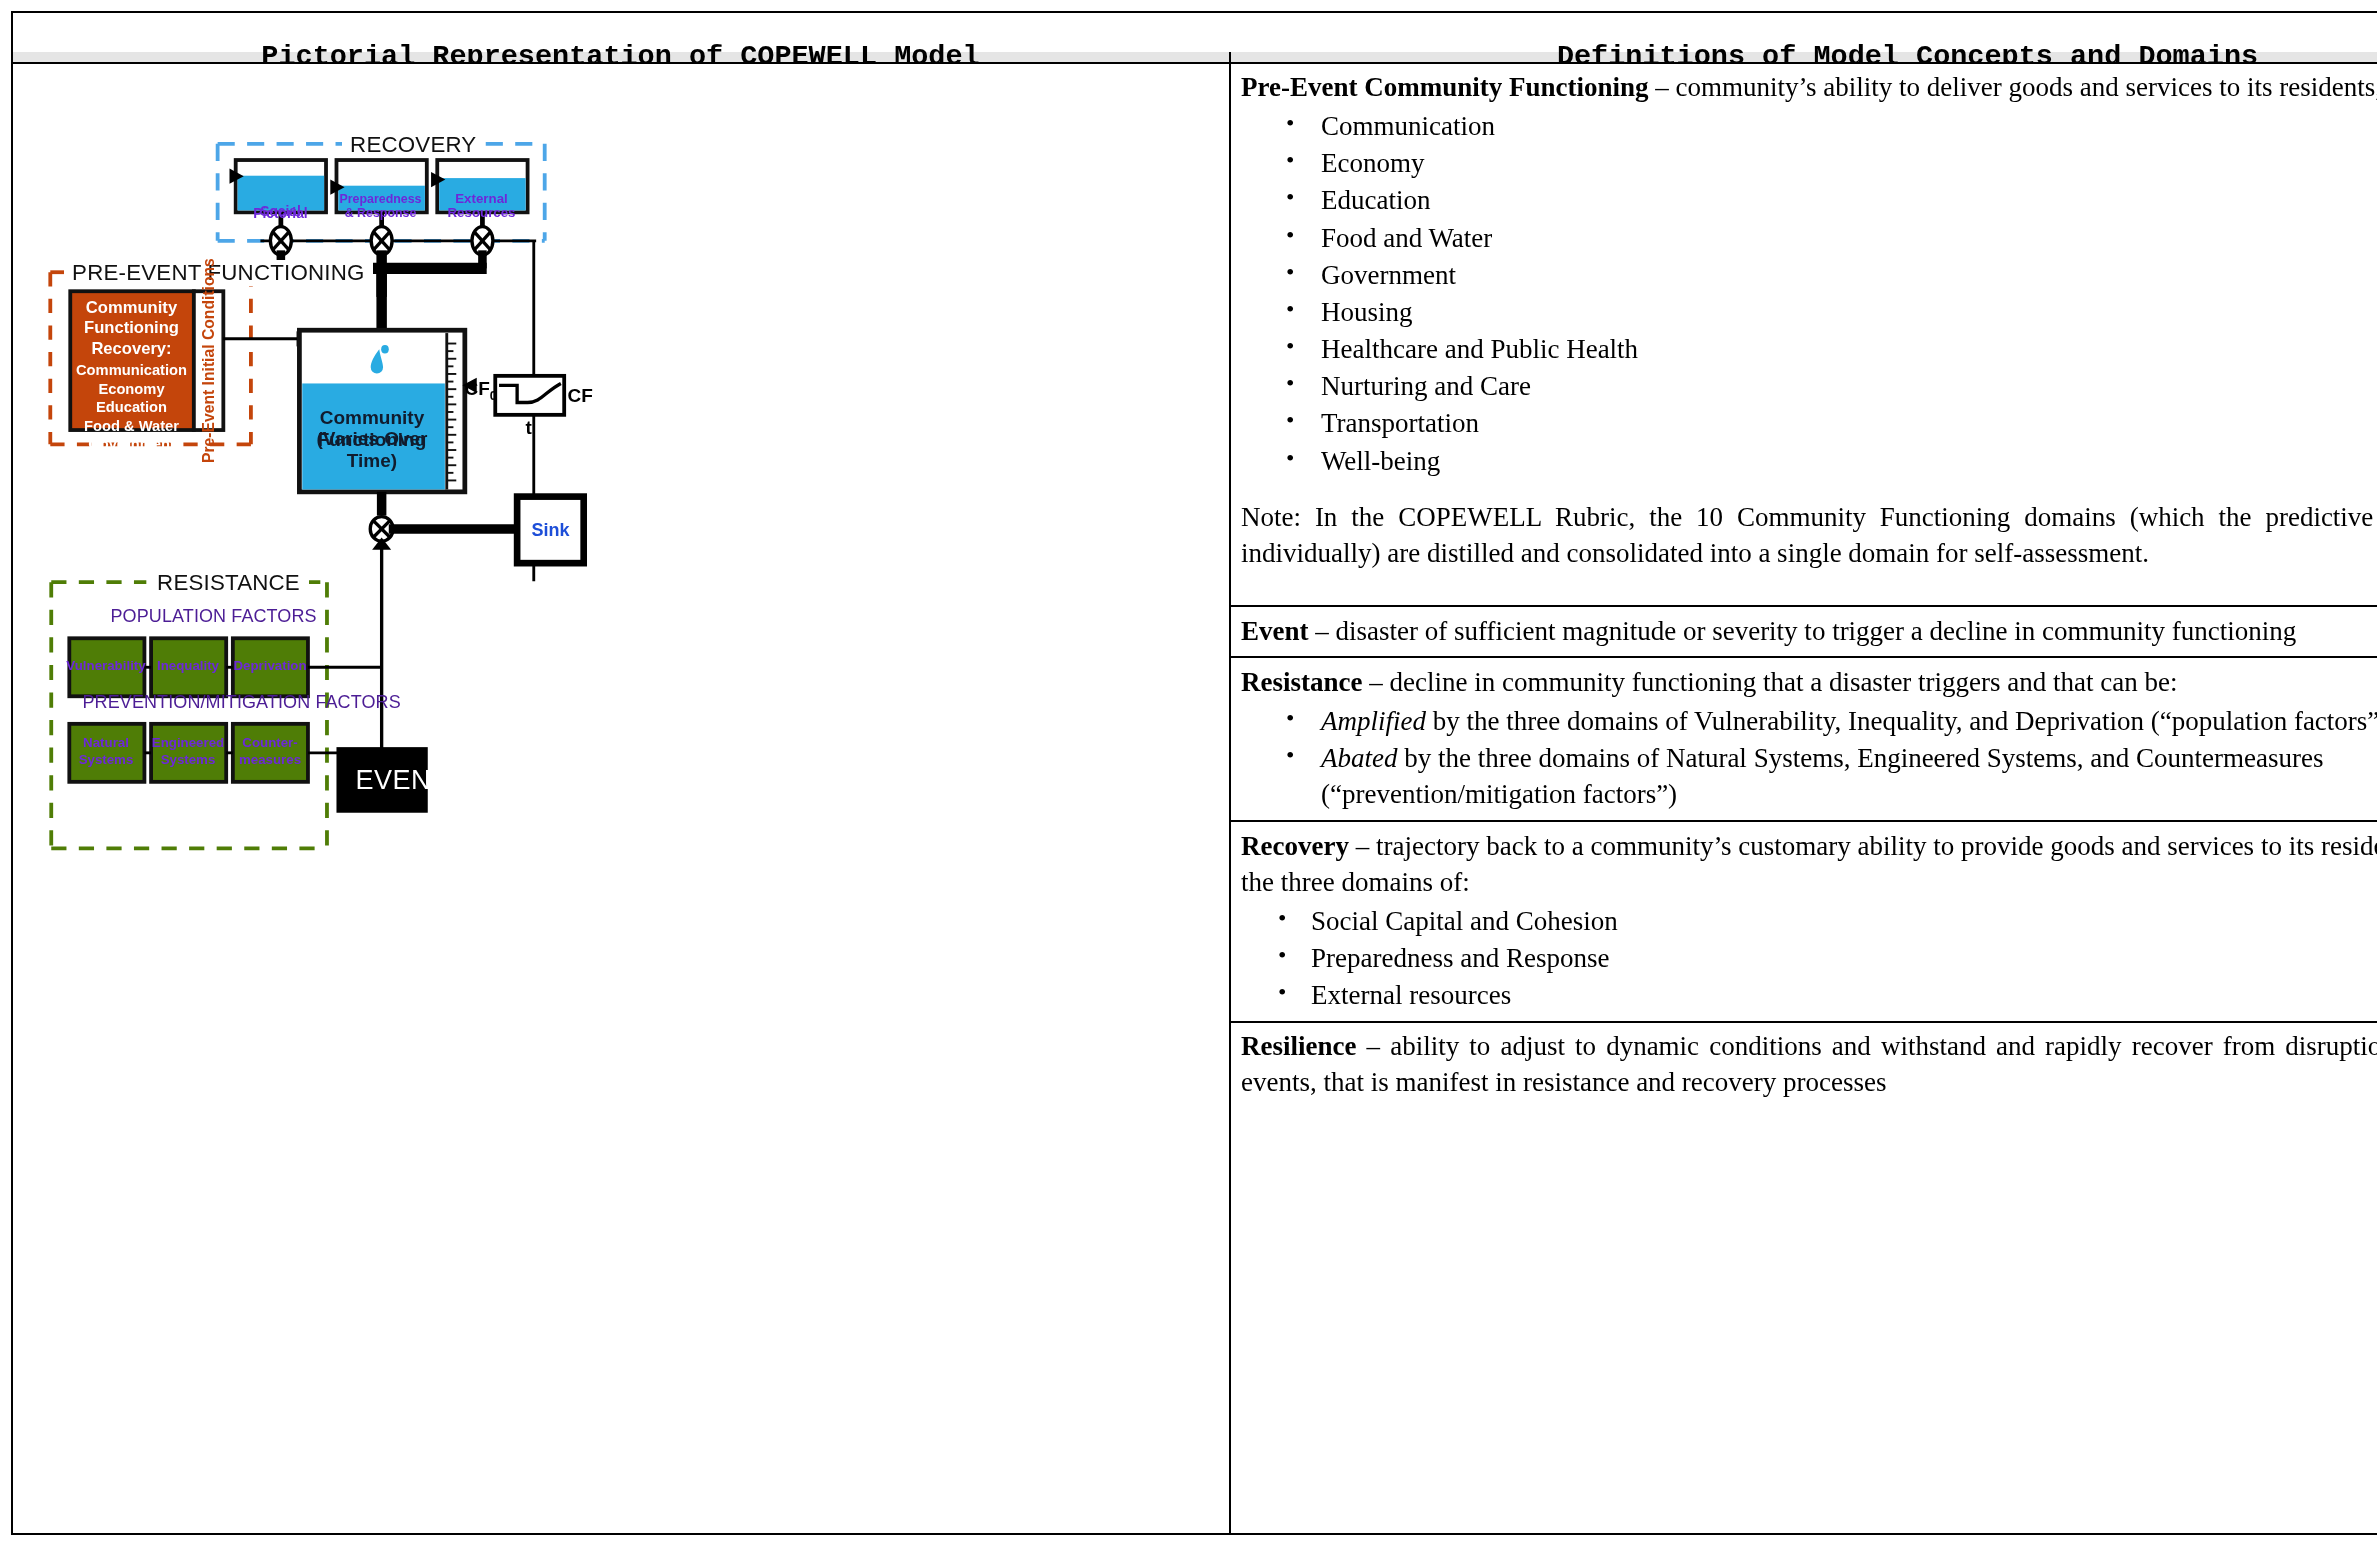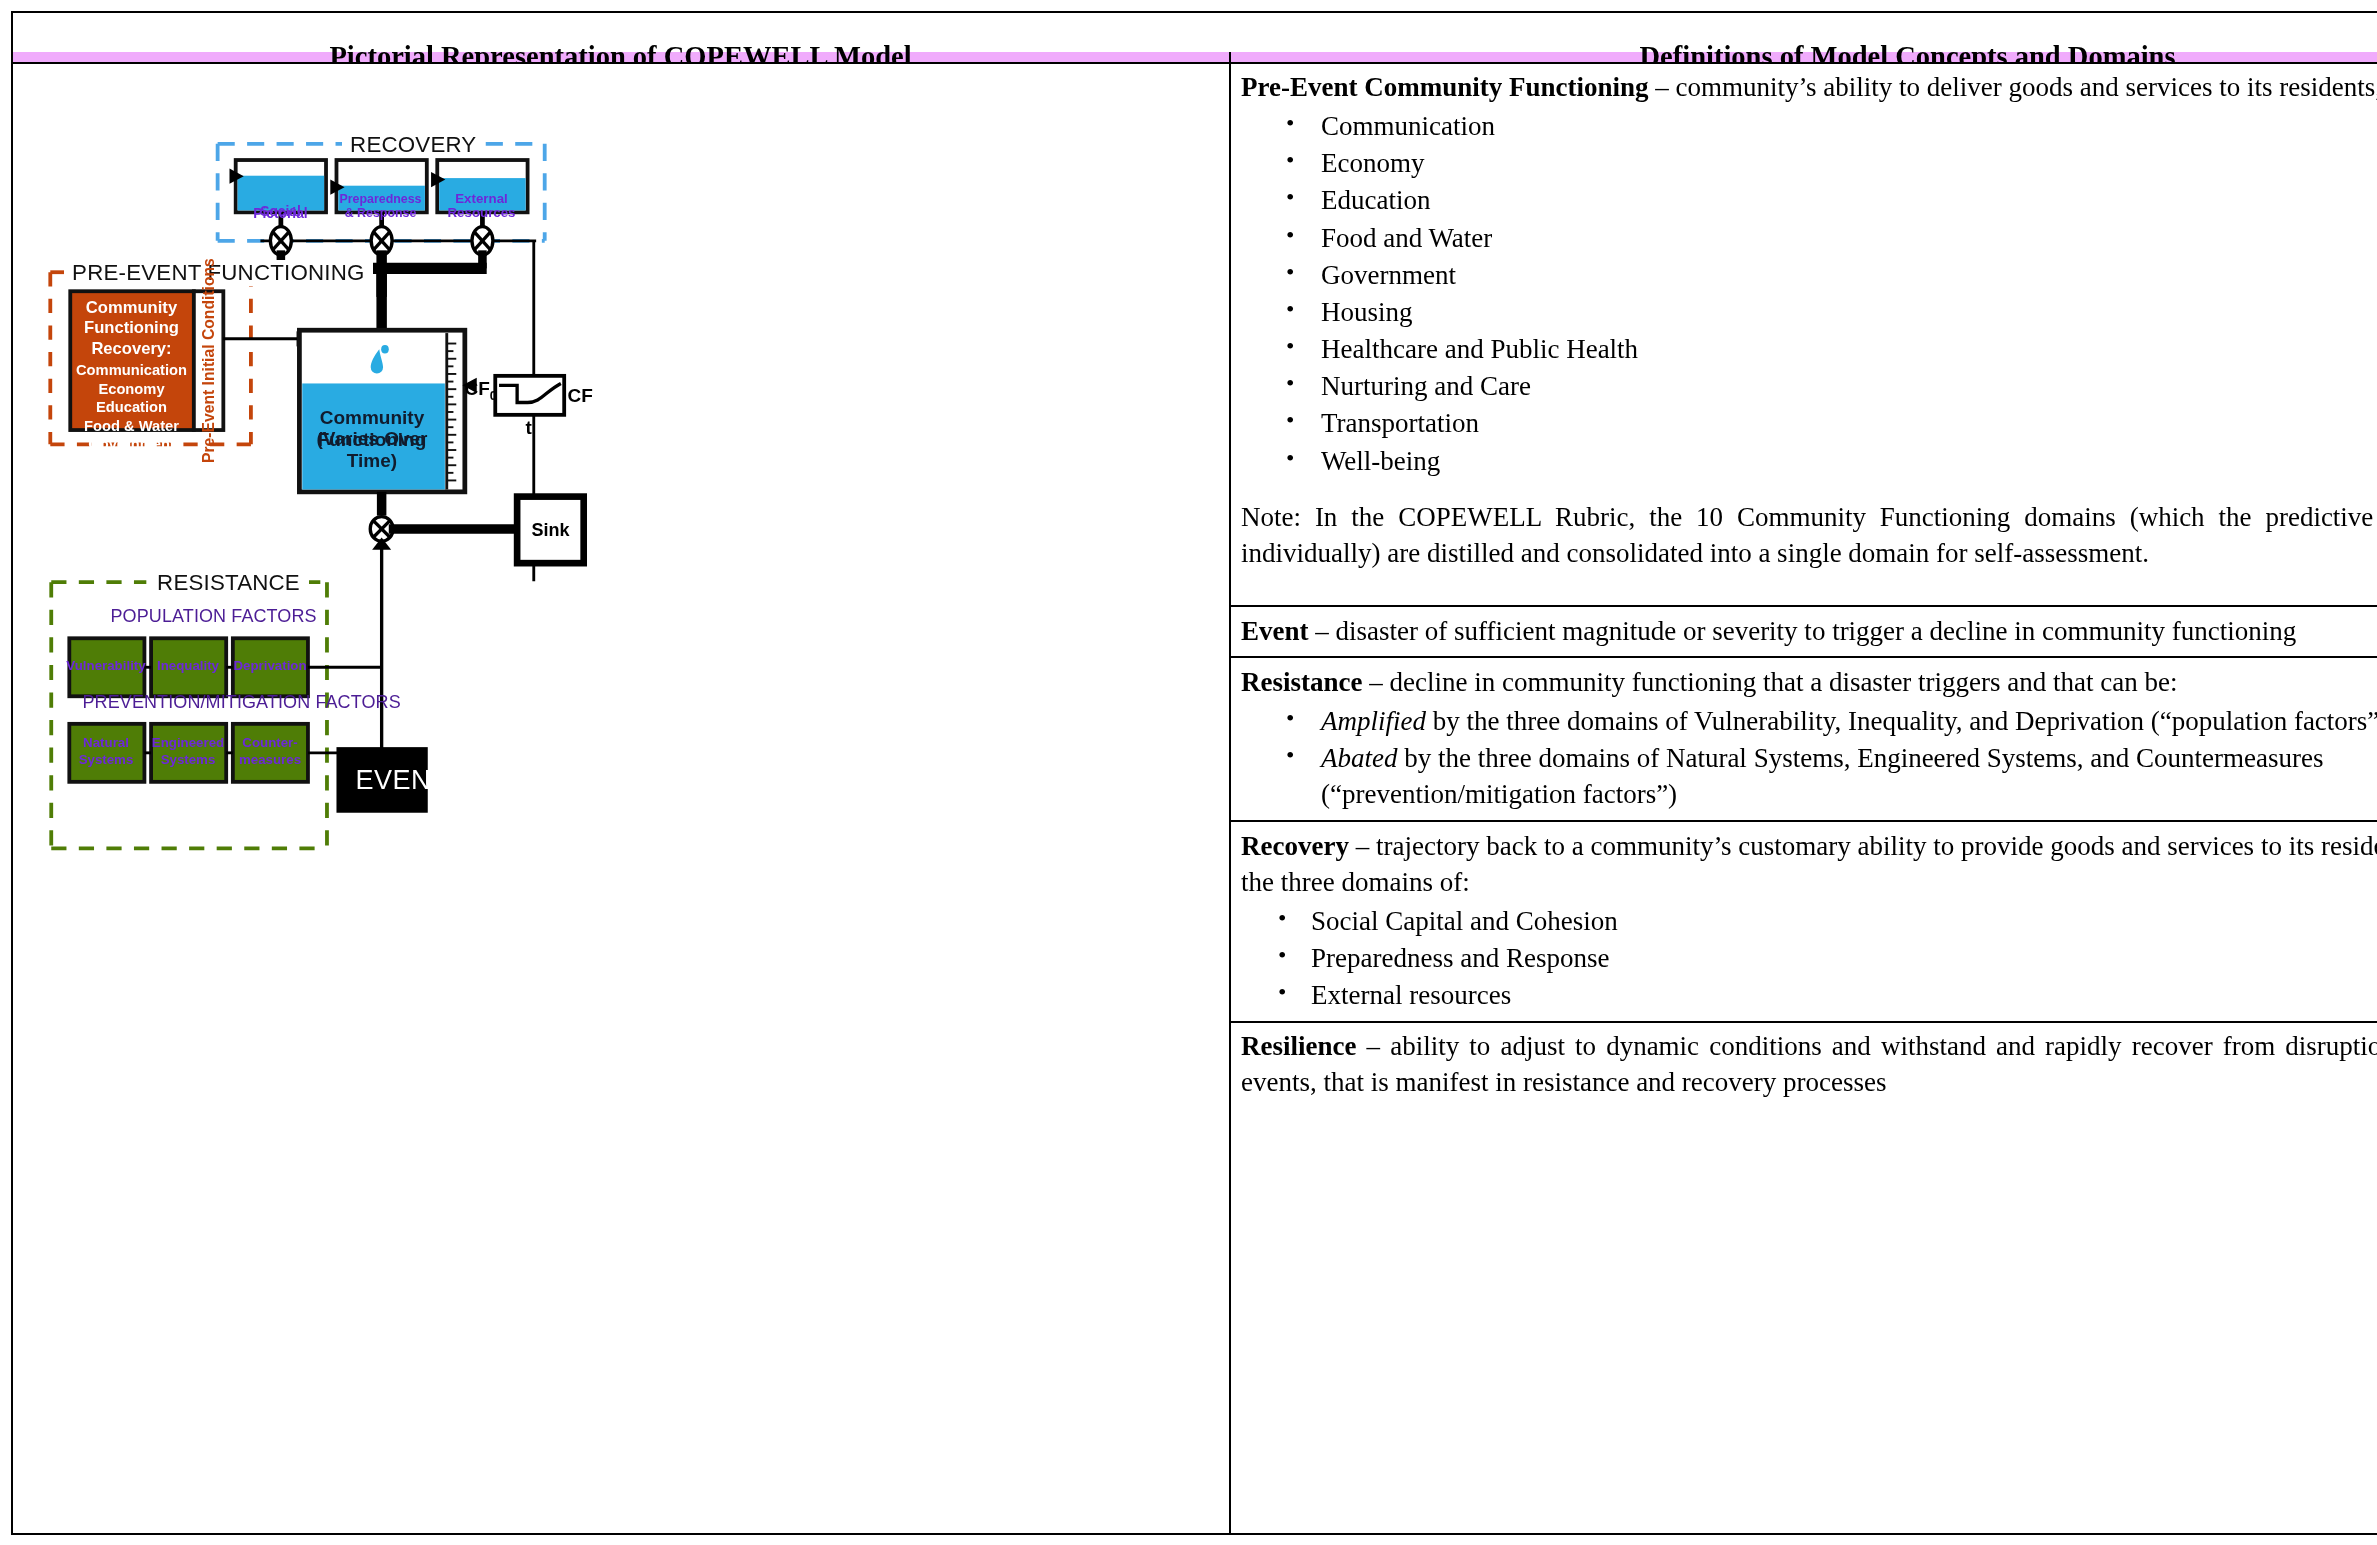--- a/index.html
+++ b/index.html
@@ -15,24 +15,24 @@
 
   
   .tbl {
     position:absolute; left:10.5px; top:10.5px;
     width:2576px; height:1524px;
     border:2.4px solid #000;
     display:flex; flex-direction:column;
   }
   .thead { display:flex; height:51px; flex:0 0 51px; }
   .th {
-    background:#f0abfc;
+    background:#e5e5e5;
     border-bottom:2.4px solid #000;
     display:flex; align-items:center; justify-content:center;
-    font-family:Liberation Serif, serif;
+    font-family:Liberation Mono, monospace;
     font-weight:bold; font-size:28.5px;
     color:#000;
     margin-top:39px;
   }
   .th-left  { width:1218px; border-right:2.4px solid #000; }
   .th-right { flex:1; }
 
   .tbody { display:flex; flex:1; min-height:0; }
   .td-left {
     width:1218px; border-right:2.4px solid #000;
@@ -133,21 +133,21 @@
     font-weight:bold;
     font-size:19px;
     color:#111c2e;
     text-align:center; line-height:1.2;
     width:100%;
   }
 
   .sink-label {
     position:absolute;
     font-family:"Liberation Sans", sans-serif;
-    font-weight:bold; font-size:18px; color:#000000;
+    font-weight:bold; font-size:18px; color:#1d4ed8;
   }
   .event-label {
     position:absolute;
     font-family:"Liberation Sans", sans-serif;
     font-size:27px; color:#fff; letter-spacing:0.5px;
   }
   .axis-label {
     position:absolute;
     font-family:"Liberation Sans", sans-serif;
     font-weight:bold; font-size:19px; color:#000;

